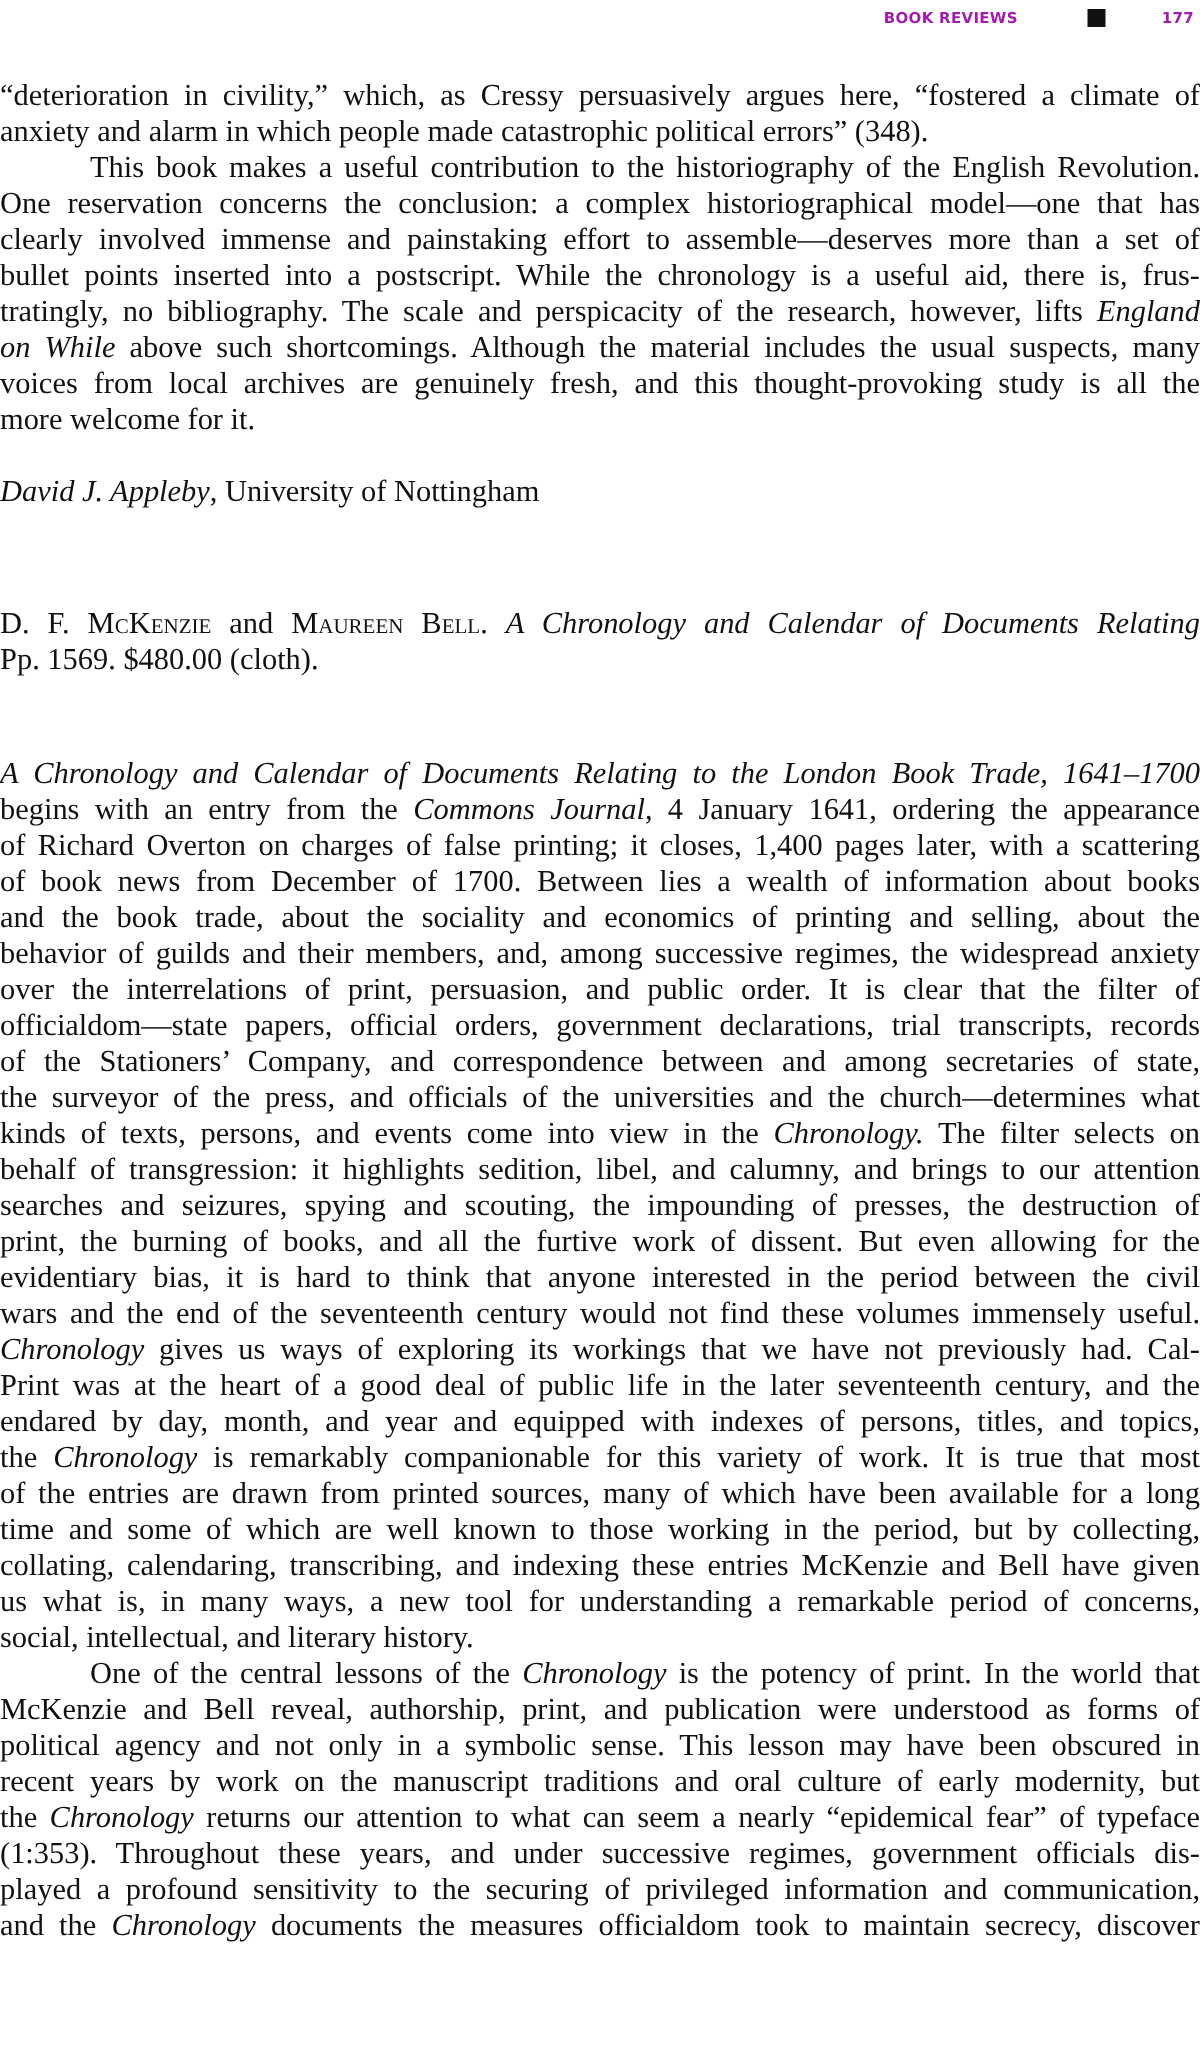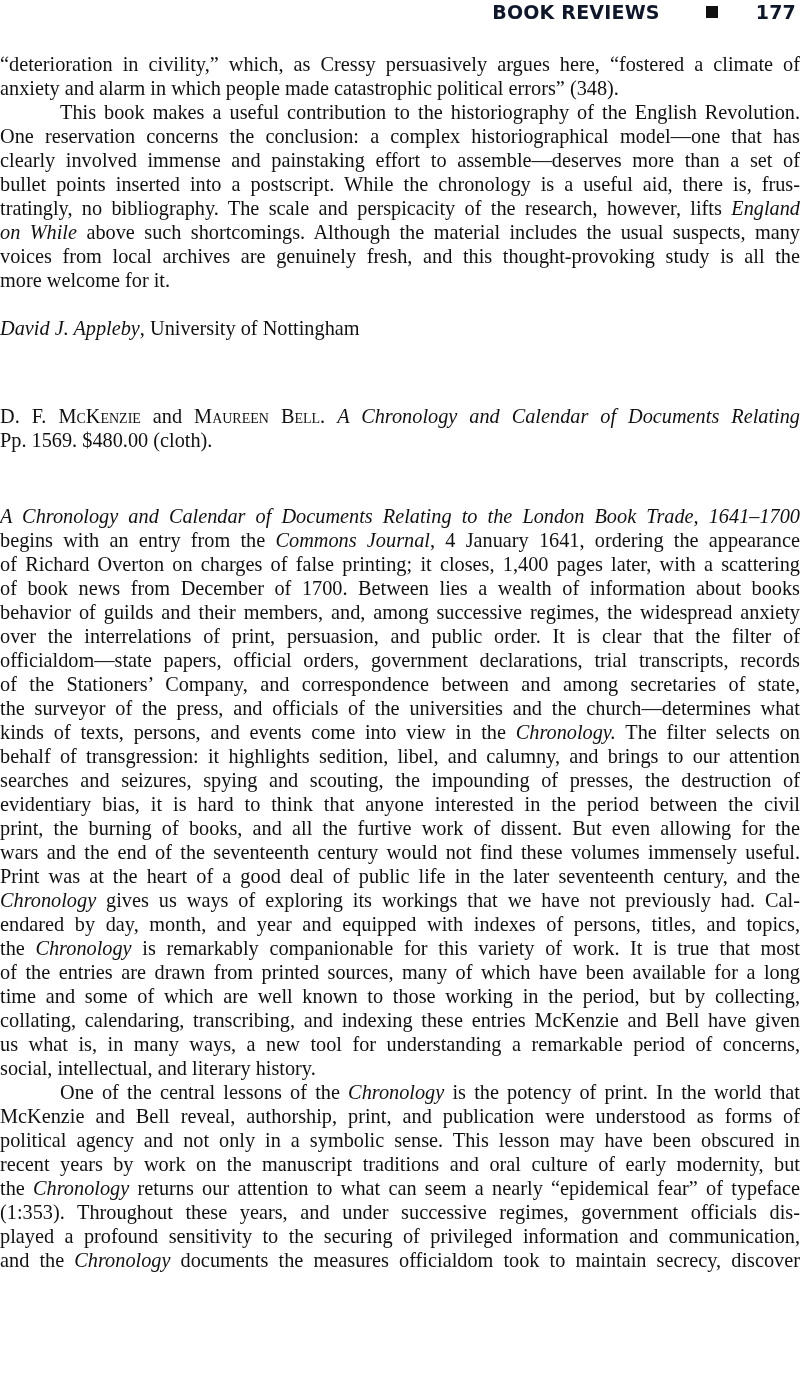--- a/index.html
+++ b/index.html
@@ -5,21 +5,21 @@
   html, body { margin: 0; padding: 0; background: #ffffff; }
   body {
     width: 800px; height: 1375px; overflow: hidden; position: relative;
     font-family: "Liberation Serif", "DejaVu Serif", serif;
     color: #111111;
   }
   .running-head {
     position: absolute; top: 0; right: 4px; height: 24px;
     display: flex; align-items: center; gap: 12px;
     font-family: "DejaVu Sans", "Liberation Sans", sans-serif;
-    font-weight: bold; font-size: 19px; color: #0f172a;
+    font-weight: bold; font-size: 10px; color: #a21caf;
     letter-spacing: 0.2px;
   }
   .running-head .sq { display:inline-block; width:12px; height:12px; background:#111; margin: 0 26px 0 34px; }
   .page { position: absolute; left: 0; top: 52px; width: 800px; }
   .line {
     display: block; height: 24px; line-height: 24px; font-size: 20.3px;
     text-align: justify; text-align-last: justify; white-space: nowrap;
     overflow: visible;
   }
   .line.last { text-align-last: left; }
@@ -67,33 +67,34 @@
   </div>
 
   <div class="gap2"></div>
   <div class="gap" style="height:4px"></div>
 
   <div>
     <span class="line"><i>A Chronology and Calendar of Documents Relating to the London Book Trade, 1641–1700</i></span>
     <span class="line"><span>begins with an entry from the </span><i>Commons Journal</i><span>, 4 January 1641, ordering the appearance</span></span>
     <span class="line">of Richard Overton on charges of false printing; it closes, 1,400 pages later, with a scattering</span>
     <span class="line">of book news from December of 1700. Between lies a wealth of information about books</span>
+    <span class="line">and the book trade, about the sociality and economics of printing and selling, about the</span>
     <span class="line">behavior of guilds and their members, and, among successive regimes, the widespread anxiety</span>
     <span class="line">over the interrelations of print, persuasion, and public order. It is clear that the filter of</span>
     <span class="line">officialdom—state papers, official orders, government declarations, trial transcripts, records</span>
     <span class="line">of the Stationers’ Company, and correspondence between and among secretaries of state,</span>
     <span class="line">the surveyor of the press, and officials of the universities and the church—determines what</span>
     <span class="line"><span>kinds of texts, persons, and events come into view in the </span><i>Chronology.</i><span> The filter selects on</span></span>
     <span class="line">behalf of transgression: it highlights sedition, libel, and calumny, and brings to our attention</span>
     <span class="line">searches and seizures, spying and scouting, the impounding of presses, the destruction of</span>
+    <span class="line">print, the burning of books, and all the furtive work of dissent. But even allowing for the</span>
     <span class="line">evidentiary bias, it is hard to think that anyone interested in the period between the civil</span>
-    <span class="line">print, the burning of books, and all the furtive work of dissent. But even allowing for the</span>
     <span class="line">wars and the end of the seventeenth century would not find these volumes immensely useful.</span>
+    <span class="line"><i>Chronology</i><span> gives us ways of exploring its workings that we have not previously had. Cal-</span></span>
     <span class="line">Print was at the heart of a good deal of public life in the later seventeenth century, and the</span>
-    <span class="line"><i>Chronology</i><span> gives us ways of exploring its workings that we have not previously had. Cal-</span></span>
     <span class="line">endared by day, month, and year and equipped with indexes of persons, titles, and topics,</span>
     <span class="line"><span>the </span><i>Chronology</i><span> is remarkably companionable for this variety of work. It is true that most</span></span>
     <span class="line">of the entries are drawn from printed sources, many of which have been available for a long</span>
     <span class="line">time and some of which are well known to those working in the period, but by collecting,</span>
     <span class="line">collating, calendaring, transcribing, and indexing these entries McKenzie and Bell have given</span>
     <span class="line">us what is, in many ways, a new tool for understanding a remarkable period of concerns,</span>
     <span class="line last">social, intellectual, and literary history.</span>
   </div>
 
   <div>

